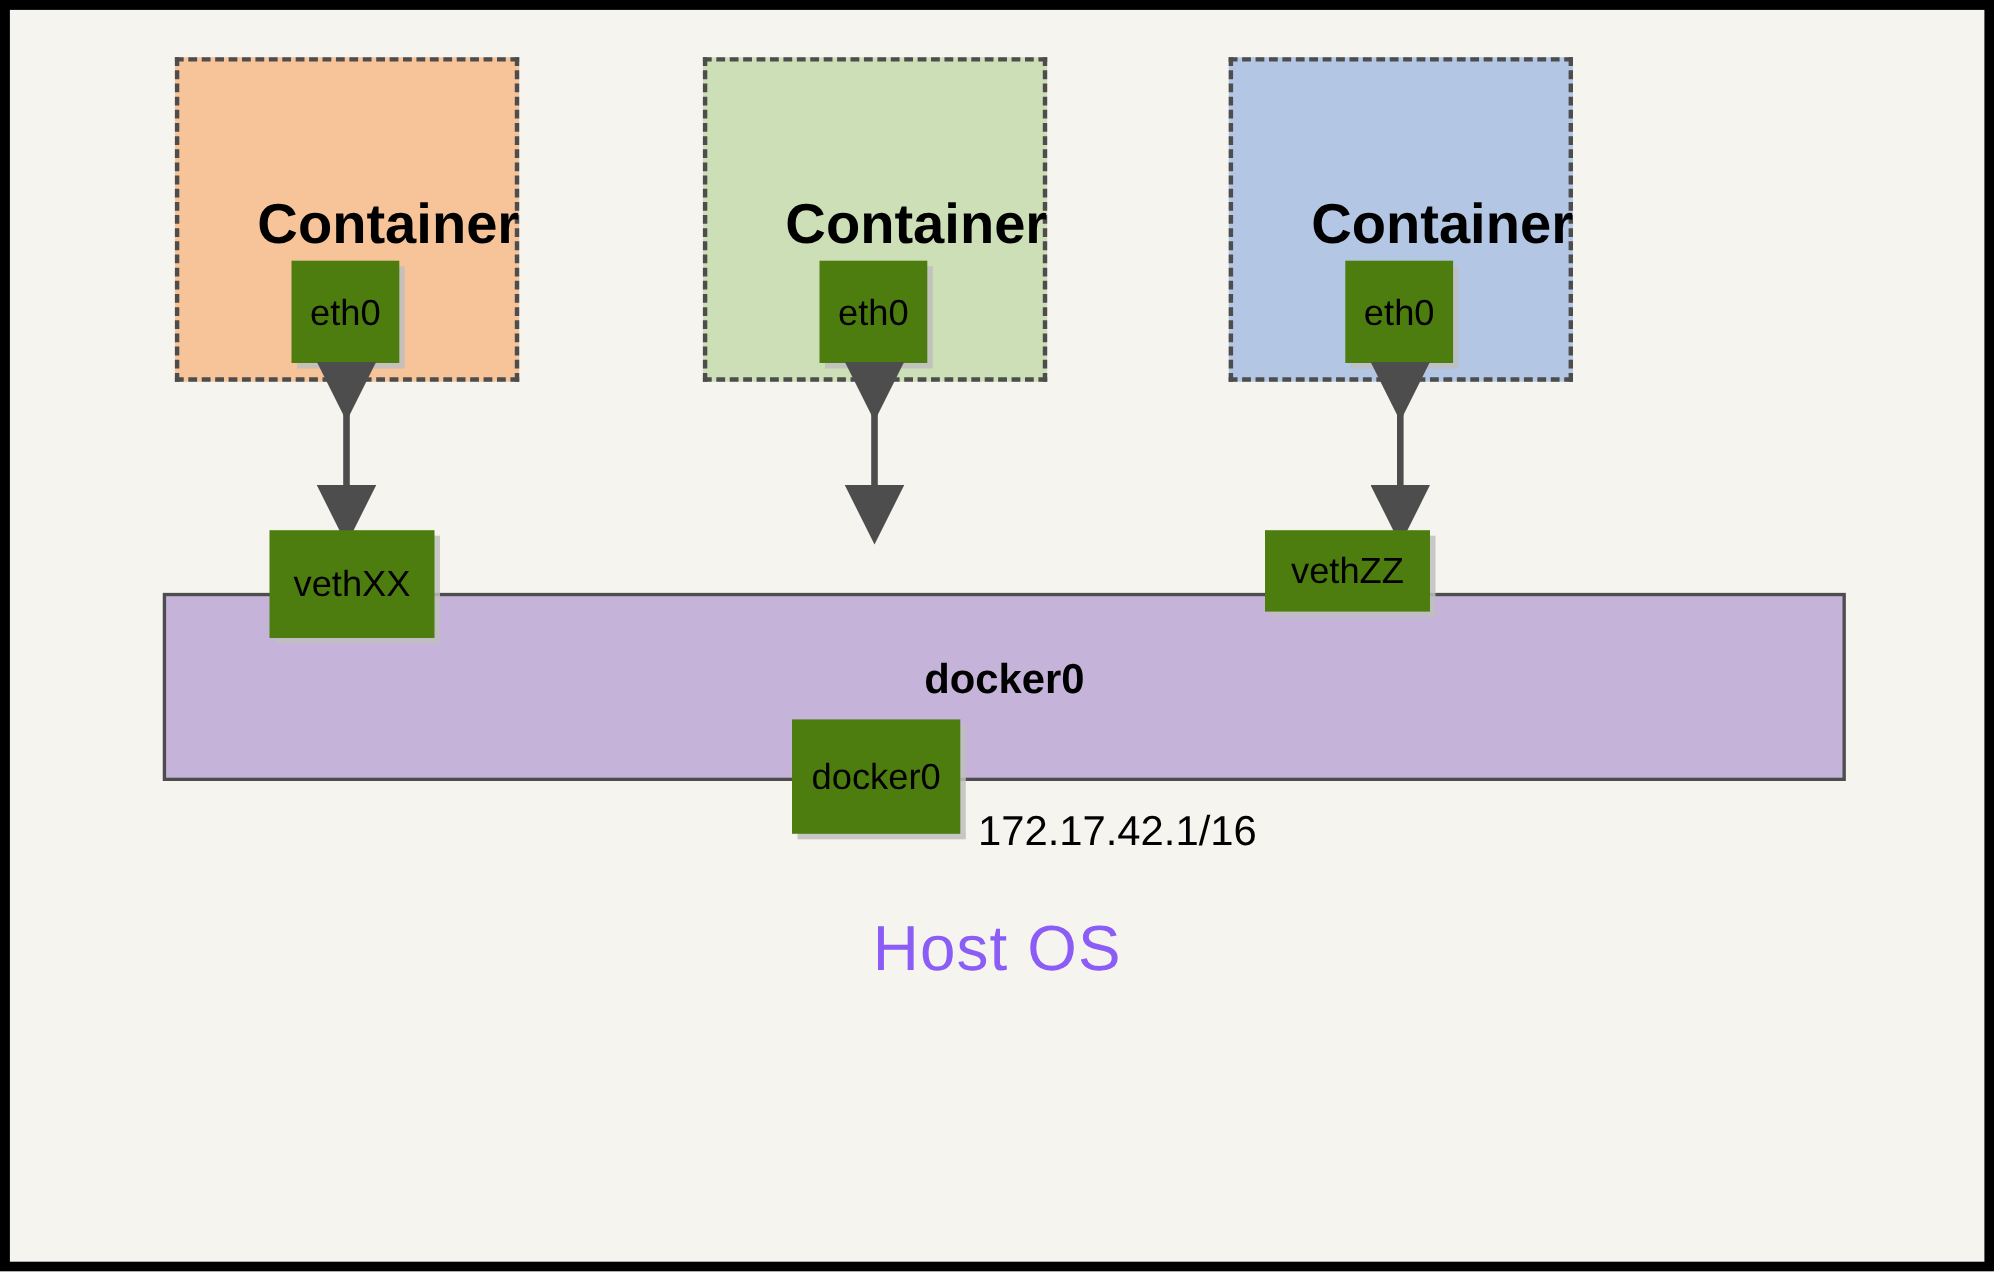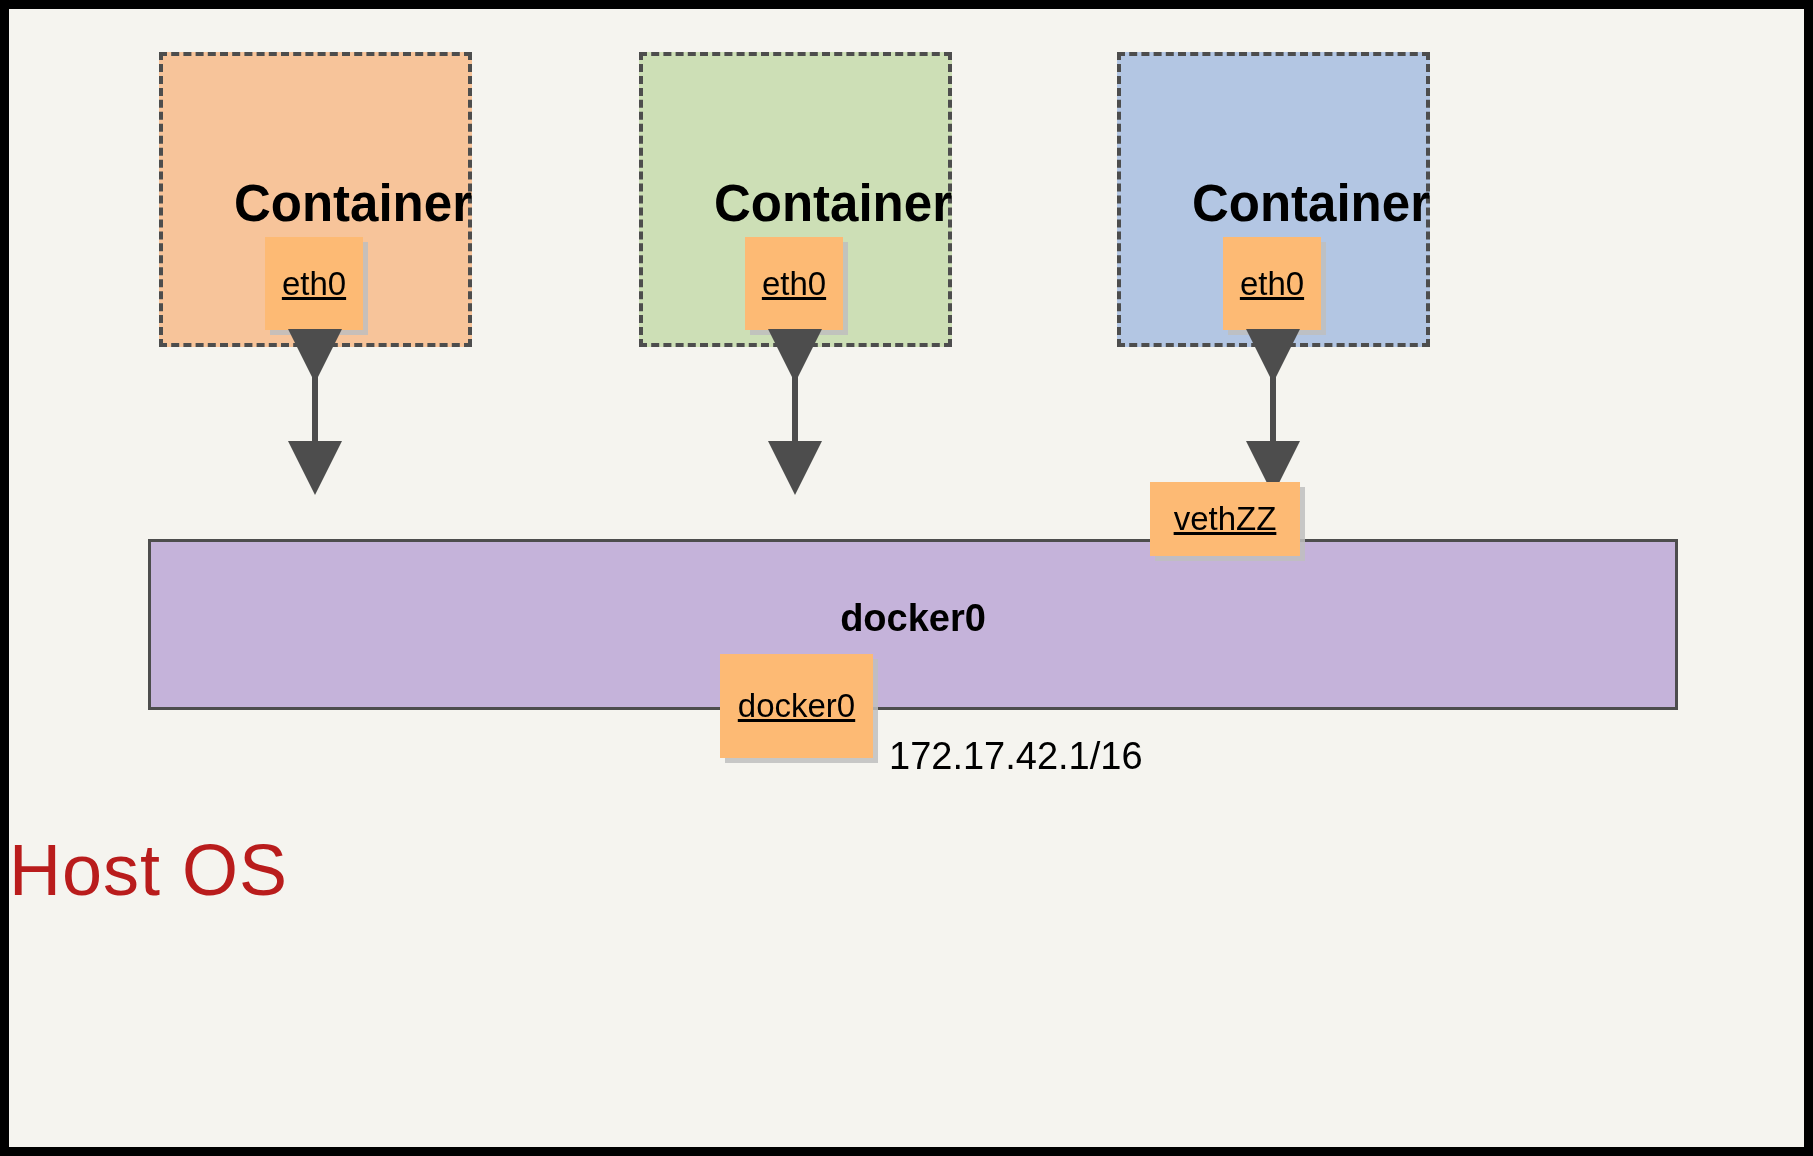--- a/index.html
+++ b/index.html
@@ -32,29 +32,28 @@
     text-align: right;
     font-size: 51px;
     font-weight: bold;
     color: #000000;
     letter-spacing: 0px;
   }
 
   
   .iface-box {
     position: absolute;
-    background: #fdba74;
+    background: #4d7c0f;
     box-shadow: 5px 5px 0 0 rgba(190,190,190,0.85);
     box-sizing: border-box;
     display: flex;
     align-items: center;
     justify-content: center;
     font-size: 33px;
     color: #000000;
-    text-decoration: underline;
   }
   .iface-box.label-mid {
     align-items: center;
   }
 
   
   #docker0-bar {
     position: absolute;
     background: #c5b3da;
     border: 3px solid #4d4d4d;
@@ -80,24 +79,24 @@
   #ip-label {
     position: absolute;
     font-size: 38px;
     color: #000000;
     white-space: nowrap;
   }
   #host-os-label {
     position: absolute;
     left: 0;
     right: 0;
-    text-align: left;
-    font-size: 72px;
+    text-align: center;
+    font-size: 58px;
     font-weight: 300;
-    color: #b91c1c;
+    color: #8b5cf6;
     letter-spacing: 1px;
   }
 </style>
 </head>
 <body>
 
 <div id="canvas">
 
   <div class="container-box" style="left:150px; top:43px; width:313px; height:295px; background:#f7c49a;">
   </div>
@@ -153,20 +152,23 @@
         <path d="M0,0 L9,4.5 L0,9 z" fill="#4d4d4d"></path>
       </marker>
     </defs>
     <line x1="15" y1="14" x2="15" y2="126" stroke="#4d4d4d" stroke-width="6" marker-start="url(#ah3)" marker-end="url(#ah3b)"></line>
   </svg>
 
   <div id="docker0-bar" style="left:139px; top:530px; width:1530px; height:171px;">
   </div>
   <div id="docker0-bar-label" style="left:139px; top:588px; width:1530px;">docker0</div>
 
+  <div class="iface-box label-mid" style="left:236px; top:473px; width:150px; height:98px;">
+    <span>vethXX</span>
+  </div>
 
 
   <div class="iface-box label-mid" style="left:1141px; top:473px; width:150px; height:74px;">
     <span>vethZZ</span>
   </div>
 
   <div class="iface-box label-mid" style="left:711px; top:645px; width:153px; height:104px;">
     <span>docker0</span>
   </div>
 

